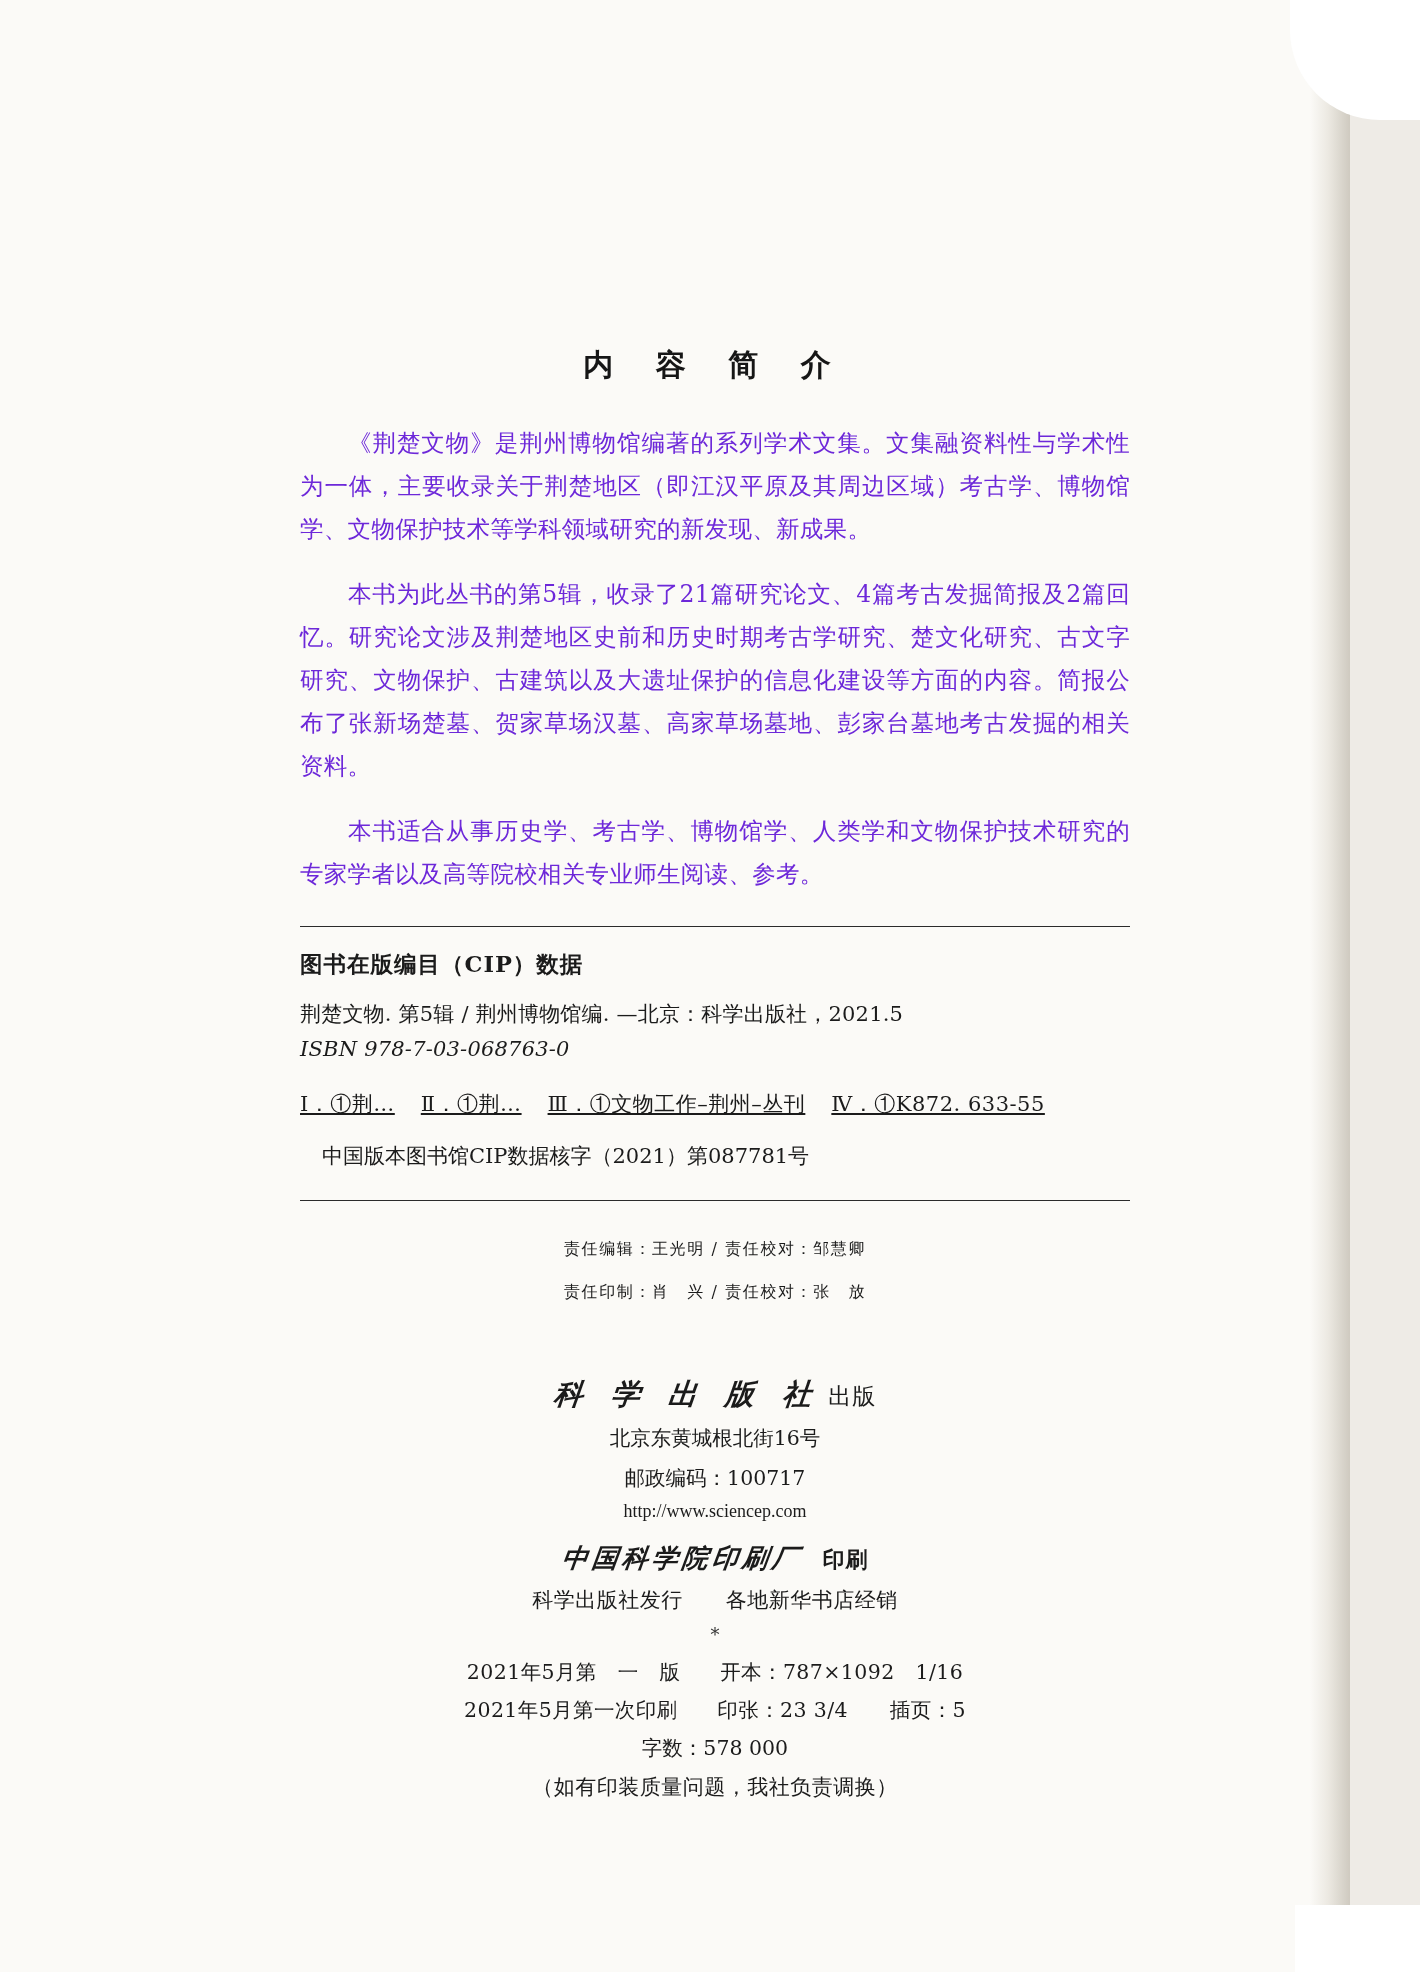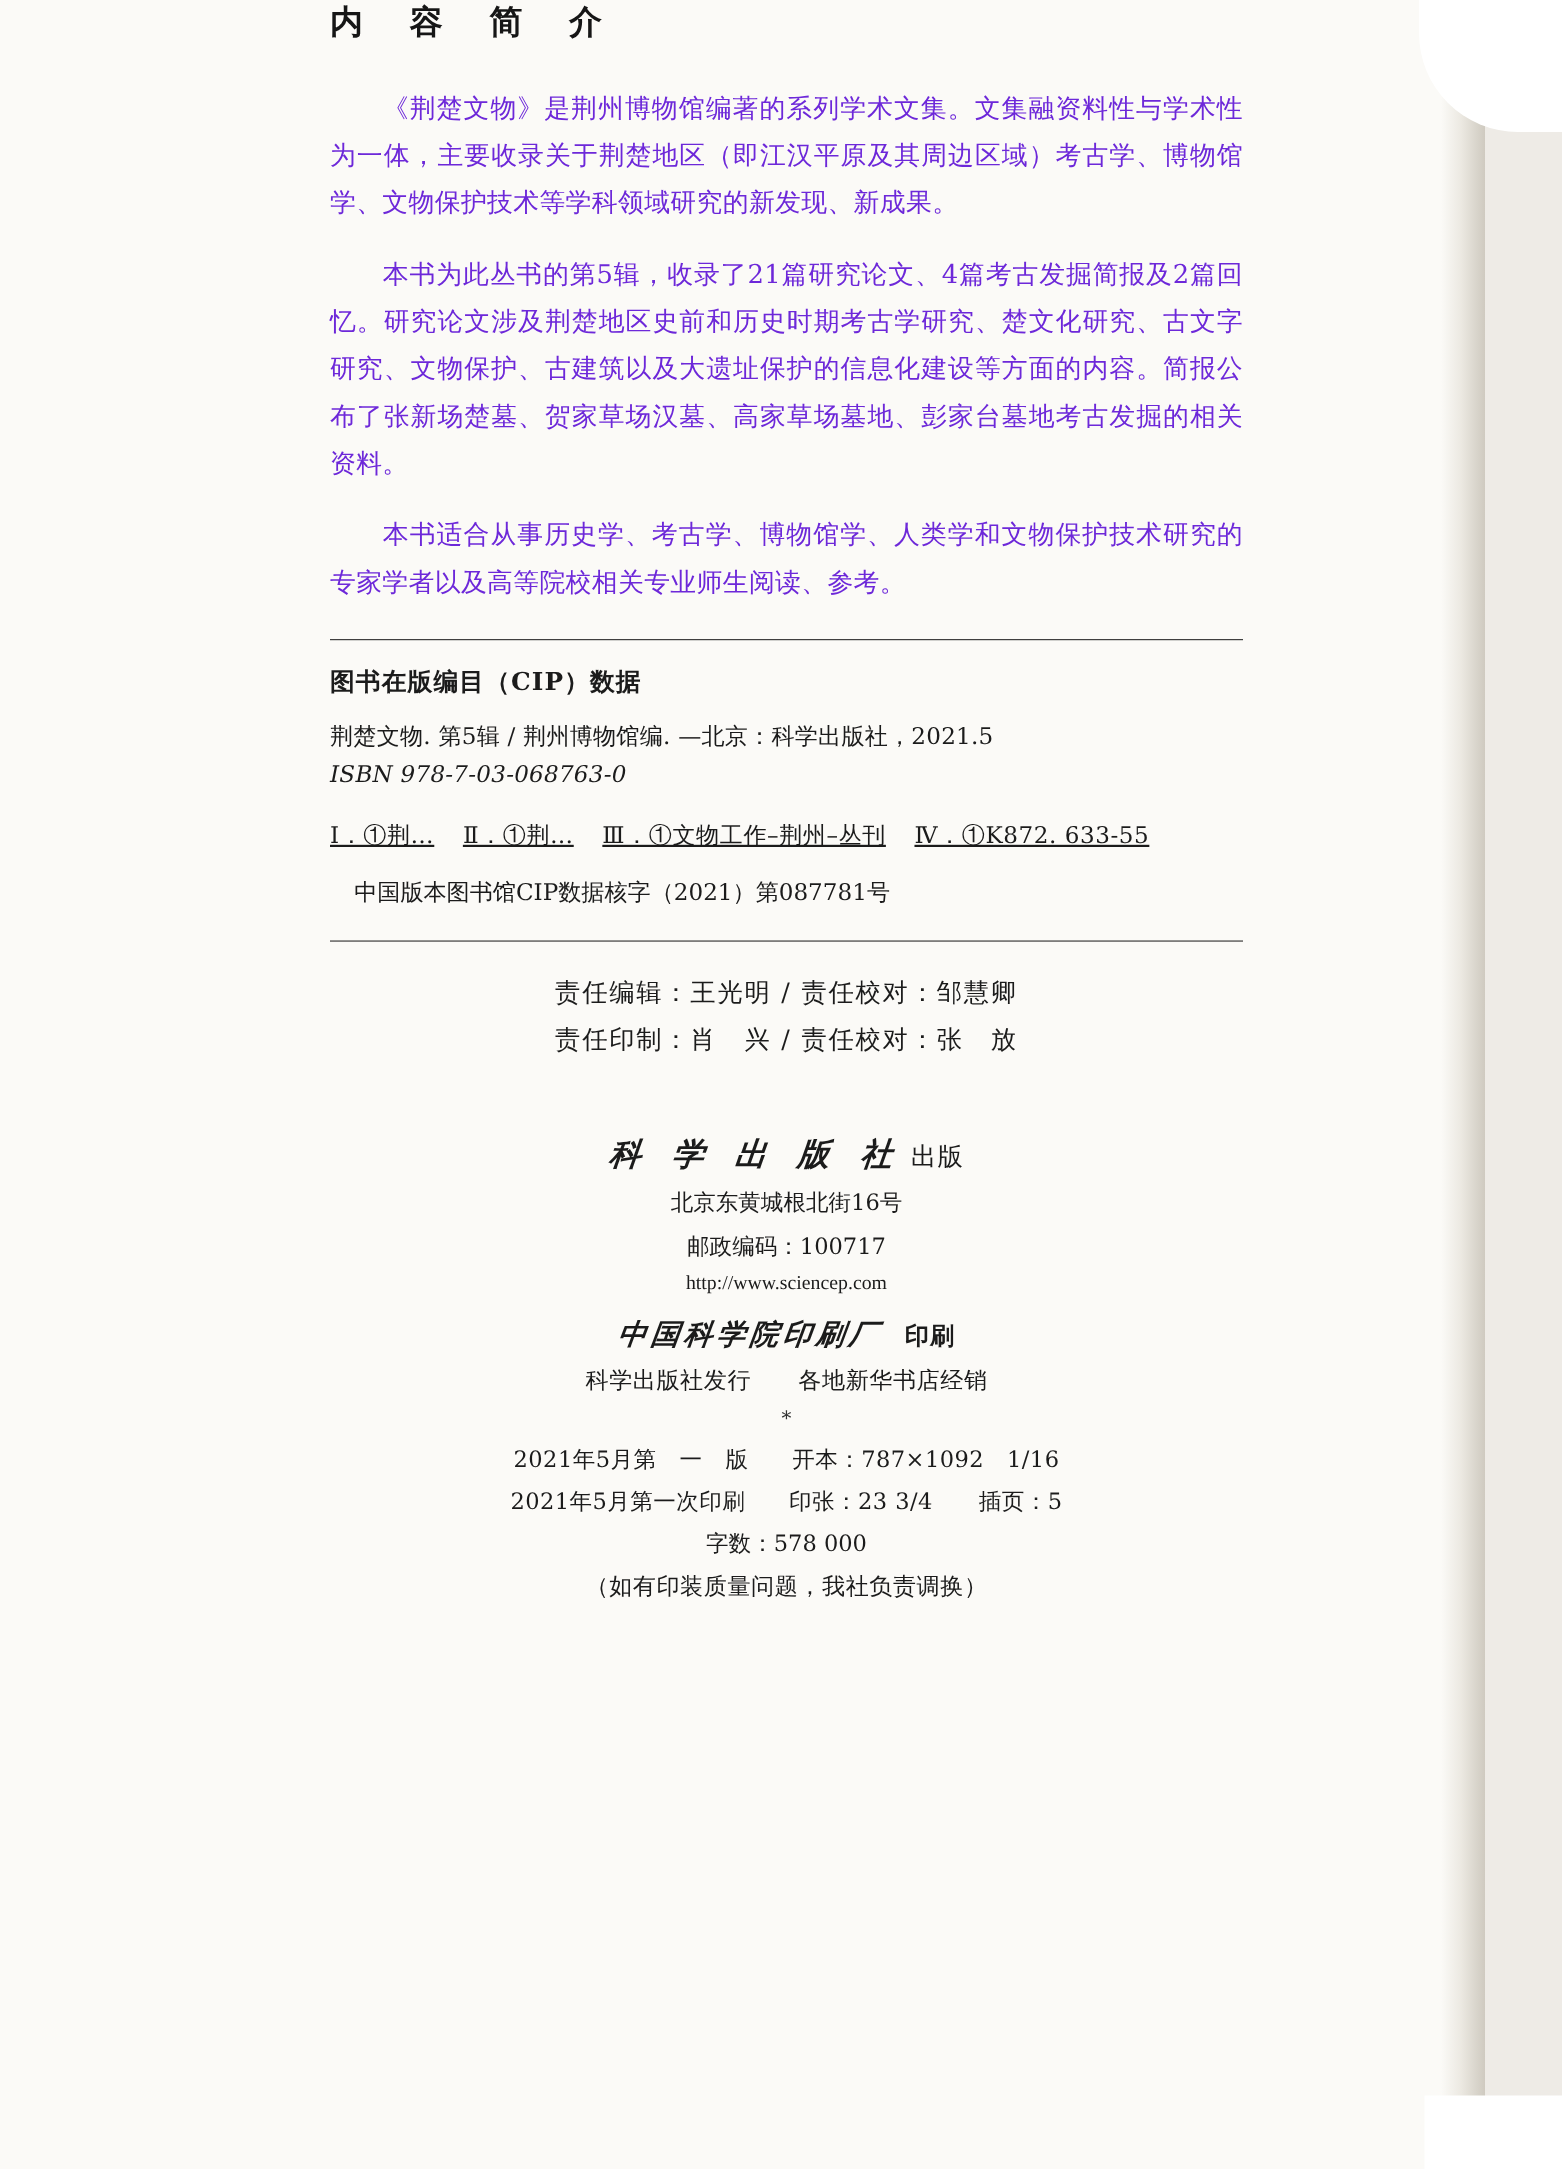--- a/index.html
+++ b/index.html
@@ -63,20 +63,22 @@
 
   .content {
     position: absolute;
     left: 300px;
     top: 0;
     width: 830px;
   }
 
   
   .heading {
+    margin-top: 345px;
+    text-align: center;
     font-size: 30px;
     font-weight: 700;
     letter-spacing: 16px;
     font-family: "DejaVu Serif", "Liberation Serif", serif;
     color: #161616;
   }
 
   .para {
     margin-top: 22px;
     font-size: 23.5px;
@@ -125,21 +127,21 @@
   .cip-core {
     margin-top: 24px;
     margin-bottom: 22px;
     font-size: 21px;
     text-indent: 22px;
   }
 
   .credits {
     margin-top: 26px;
     text-align: center;
-    font-size: 23px;
+    font-size: 16px;
     line-height: 43px;
     letter-spacing: 1.6px;
   }
 
   .publisher-row {
     margin-top: 62px;
     text-align: center;
     font-size: 25px;
   }
   .brandscript {

